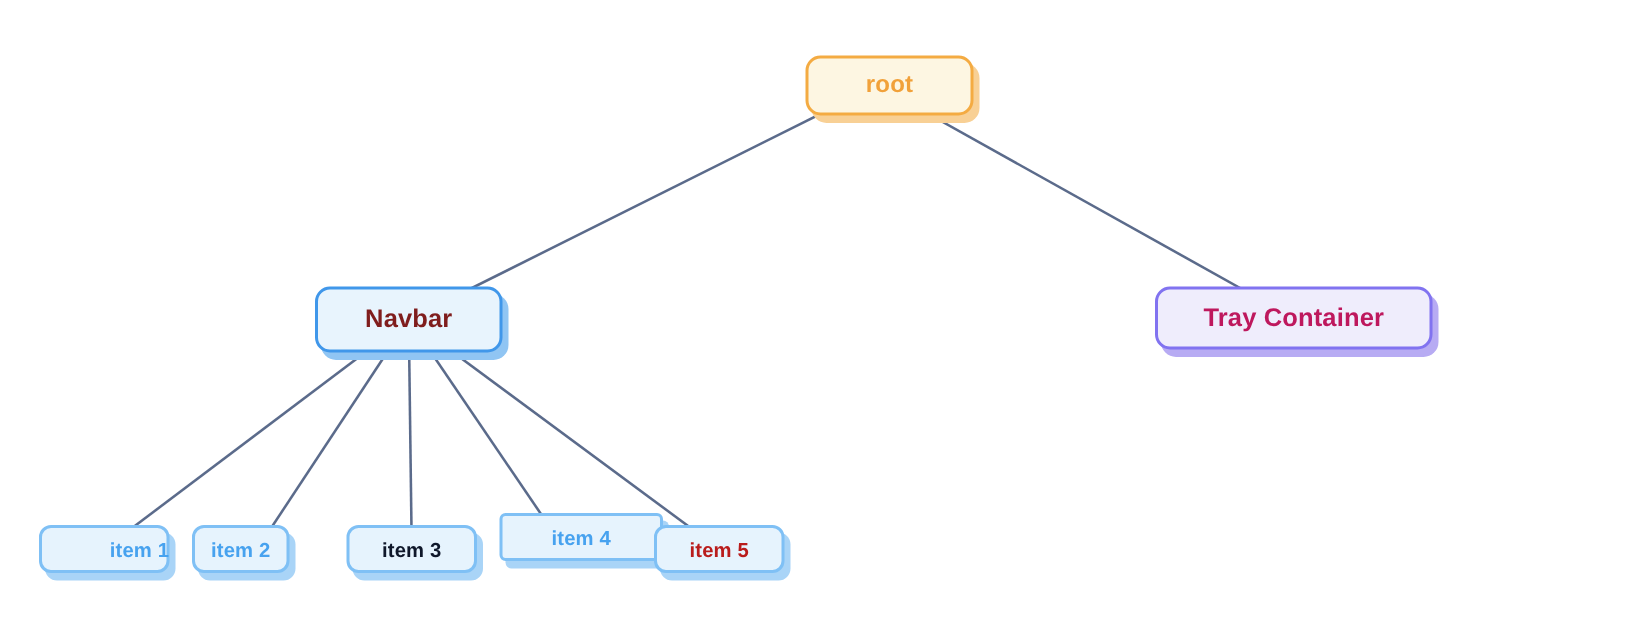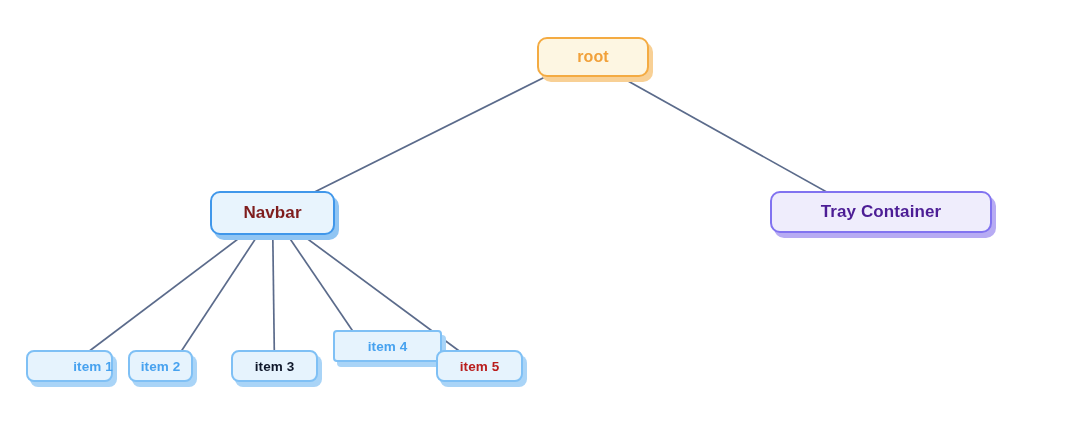--- a/index.html
+++ b/index.html
@@ -48,31 +48,31 @@
       <line x1="272.5" y1="213" x2="376.5" y2="366" stroke="#5b6b8b" stroke-width="1.7"></line>
       <line x1="272.5" y1="213" x2="479.5" y2="366" stroke="#5b6b8b" stroke-width="1.7"></line>
     </svg>
 
   <div class="node" style="left: 537px; top: 37px; width: 112px; height: 40px; background: rgb(253, 246, 226); border-color: rgb(244, 171, 66); color: rgb(241, 161, 58); border-radius: 10px; font-size: 16px; font-weight: 700; box-shadow: rgb(248, 208, 149) 4px 5px 0px;">
     <span class="label">root</span>
   </div>
   <div class="node" style="left: 210px; top: 191px; width: 125px; height: 44px; background: rgb(232, 244, 253); border-color: rgb(64, 151, 234); color: #7f1d1d; border-radius: 10px; font-size: 17px; font-weight: 700; box-shadow: rgb(144, 197, 243) 4px 5px 0px;">
     <span class="label">Navbar</span>
   </div>
-  <div class="node" style="left: 770px; top: 191px; width: 222px; height: 42px; background: rgb(239, 237, 252); border-color: rgb(129, 115, 240); color: #4c1d95; border-radius: 10px; font-size: 17px; font-weight: 700; box-shadow: rgb(183, 171, 243) 4px 5px 0px;">
+  <div class="node" style="left: 770px; top: 191px; width: 185px; height: 42px; background: rgb(239, 237, 252); border-color: rgb(129, 115, 240); color: #be185d; border-radius: 10px; font-size: 17px; font-weight: 700; box-shadow: rgb(183, 171, 243) 4px 5px 0px;">
     <span class="label">Tray Container</span>
   </div>
   <div class="node" style="left: 26px; top: 350px; width: 87px; height: 32px; background: rgb(230, 243, 253); border-color: rgb(127, 192, 245); color: rgb(71, 162, 239); border-radius: 8px; font-size: 13.5px; font-weight: 700; box-shadow: rgb(169, 212, 247) 4px 5px 0px; padding-left: 47px;">
     <span class="label">item 1</span>
   </div>
   <div class="node" style="left: 128px; top: 350px; width: 65px; height: 32px; background: rgb(230, 243, 253); border-color: rgb(127, 192, 245); color: rgb(71, 162, 239); border-radius: 8px; font-size: 13.5px; font-weight: 700; box-shadow: rgb(169, 212, 247) 4px 5px 0px;">
     <span class="label">item 2</span>
   </div>
   <div class="node" style="left: 231px; top: 350px; width: 87px; height: 32px; background: rgb(230, 243, 253); border-color: rgb(127, 192, 245); color: #0f172a; border-radius: 8px; font-size: 13.5px; font-weight: 700; box-shadow: rgb(169, 212, 247) 4px 5px 0px;">
     <span class="label">item 3</span>
   </div>
-  <div class="node" style="left: 333px; top: 330px; width: 109px; height: 32px; background: rgb(230, 243, 253); border-color: rgb(127, 192, 245); color: rgb(71, 162, 239); border-radius: 4px; font-size: 13.5px; font-weight: 700; box-shadow: rgb(169, 212, 247) 4px 5px 0px;">
+  <div class="node" style="left: 333px; top: 342px; width: 109px; height: 32px; background: rgb(230, 243, 253); border-color: rgb(127, 192, 245); color: rgb(71, 162, 239); border-radius: 4px; font-size: 13.5px; font-weight: 700; box-shadow: rgb(169, 212, 247) 4px 5px 0px;">
     <span class="label">item 4</span>
   </div>
   <div class="node" style="left: 436px; top: 350px; width: 87px; height: 32px; background: rgb(230, 243, 253); border-color: rgb(127, 192, 245); color: #b91c1c; border-radius: 8px; font-size: 13.5px; font-weight: 700; box-shadow: rgb(169, 212, 247) 4px 5px 0px;">
     <span class="label">item 5</span>
   </div>
 </div>
 
 </body></html>

